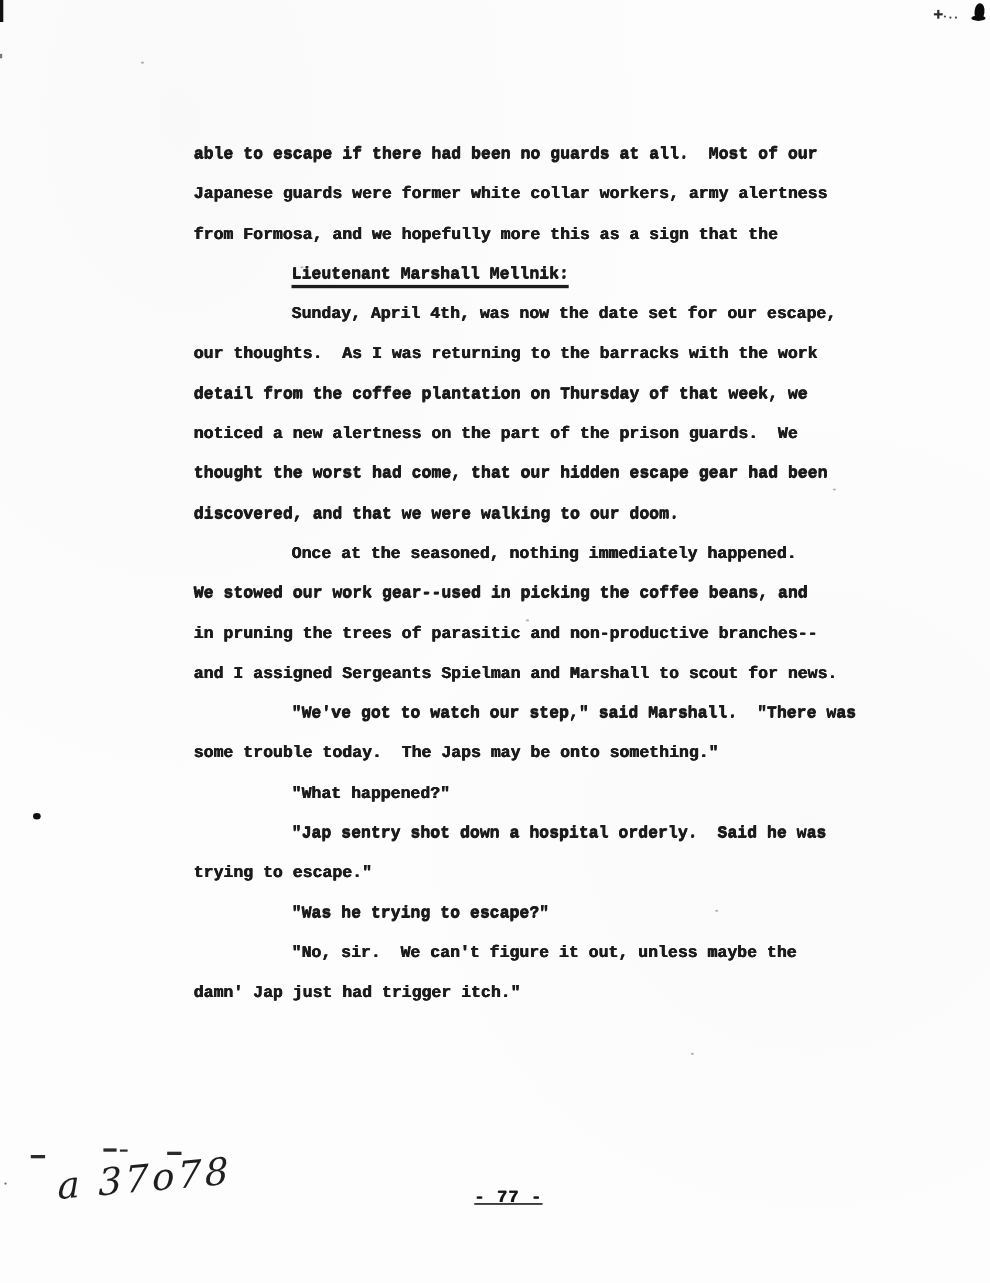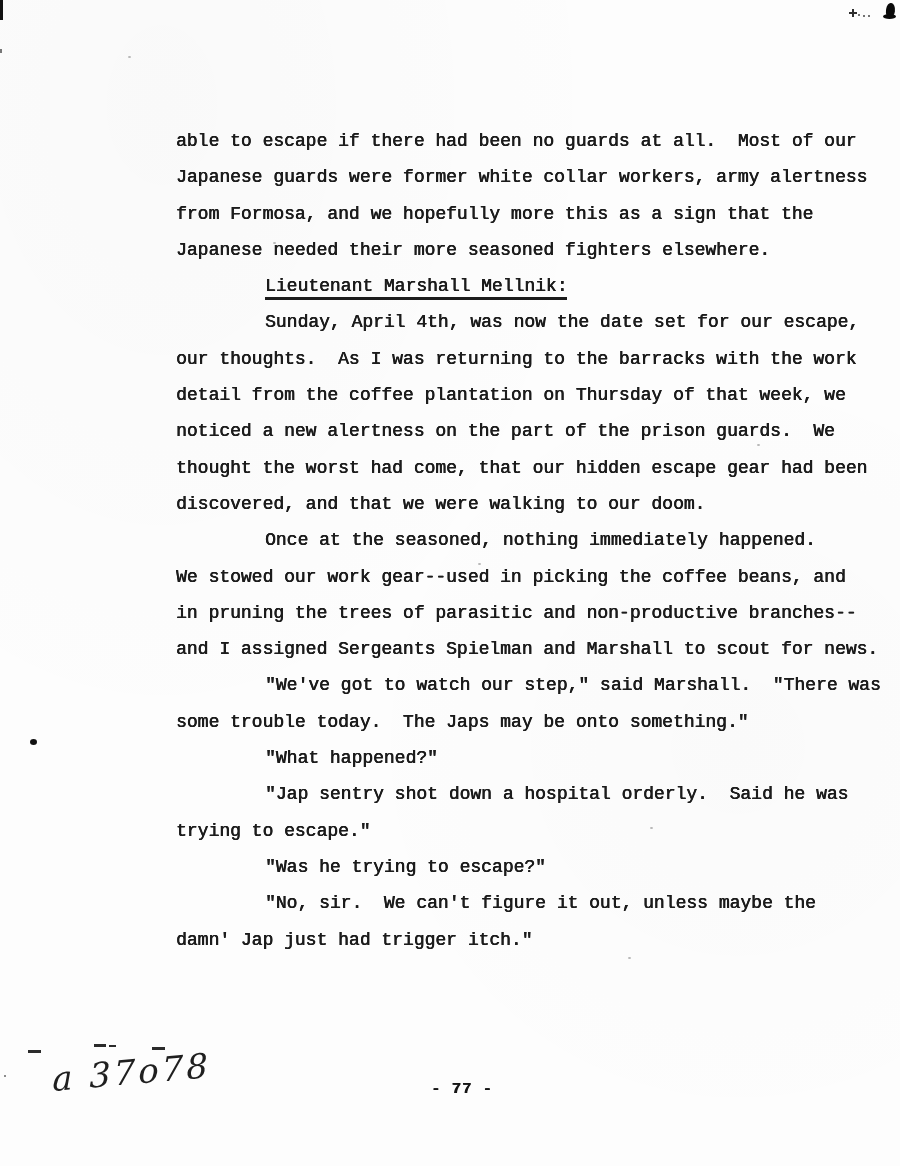--- a/index.html
+++ b/index.html
@@ -18,40 +18,42 @@
       #fdfdfd;
   }
   .textblock {
     position: absolute;
     left: 176px; top: 131px;
     width: 640px;
     color: #1c1c1c;
   }
   .line {
     height: 36.3px;
-    font-size: 18px;
+    font-size: 15px;
     line-height: 20px;
     white-space: pre;
     letter-spacing: 0px;
     text-shadow: 0.5px 0 0 currentColor, 0 0.4px 0 currentColor;
+    font-weight: bold;
   }
   .ind { padding-left: 89px; }
   .heading-underline {
     border-bottom: 3px solid #1c1c1c;
     padding-bottom: 1px;
   }
   .page-number {
     position: absolute;
     left: 431px; top: 1080px;
     font-size: 15.5px;
     font-weight: bold;
     color: #161616;
     white-space: pre;
     letter-spacing: 1px;
     text-shadow: 0.6px 0 0 currentColor;
+    text-decoration: underline;
   }
   .handwritten-note {
     position: absolute;
     left: 52px; top: 1052px;
     font-family: "DejaVu Serif", serif;
     font-style: italic;
     font-size: 34px;
     color: #1f1f1f;
     letter-spacing: 3px;
     transform: rotate(-5deg) skewX(-4deg);
@@ -75,21 +77,20 @@
 </style>
 </head>
 <body>
 
 <div class="page">
 
   <div class="textblock">
     <div class="line"><span>able to escape if there had been no guards at all.  Most of our</span></div>
     <div class="line"><span>Japanese guards were former white collar workers, army alertness</span></div>
     <div class="line"><span>from Formosa, and we hopefully more this as a sign that the</span></div>
-    <div class="line"><span>Japanese needed their more seasoned fighters elsewhere.</span></div>
     <div class="line ind"><span class="heading-underline">Lieutenant Marshall Mellnik:</span></div>
     <div class="line ind"><span>Sunday, April 4th, was now the date set for our escape,</span></div>
     <div class="line"><span>our thoughts.  As I was returning to the barracks with the work</span></div>
     <div class="line"><span>detail from the coffee plantation on Thursday of that week, we</span></div>
     <div class="line"><span>noticed a new alertness on the part of the prison guards.  We</span></div>
     <div class="line"><span>thought the worst had come, that our hidden escape gear had been</span></div>
     <div class="line"><span>discovered, and that we were walking to our doom.</span></div>
     <div class="line ind"><span>Once at the seasoned, nothing immediately happened.</span></div>
     <div class="line"><span>We stowed our work gear--used in picking the coffee beans, and</span></div>
     <div class="line"><span>in pruning the trees of parasitic and non-productive branches--</span></div>

